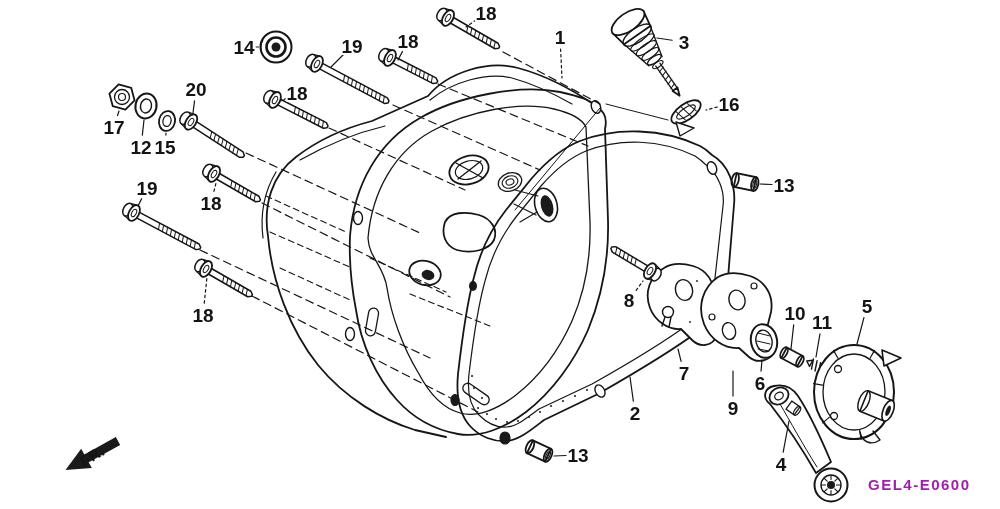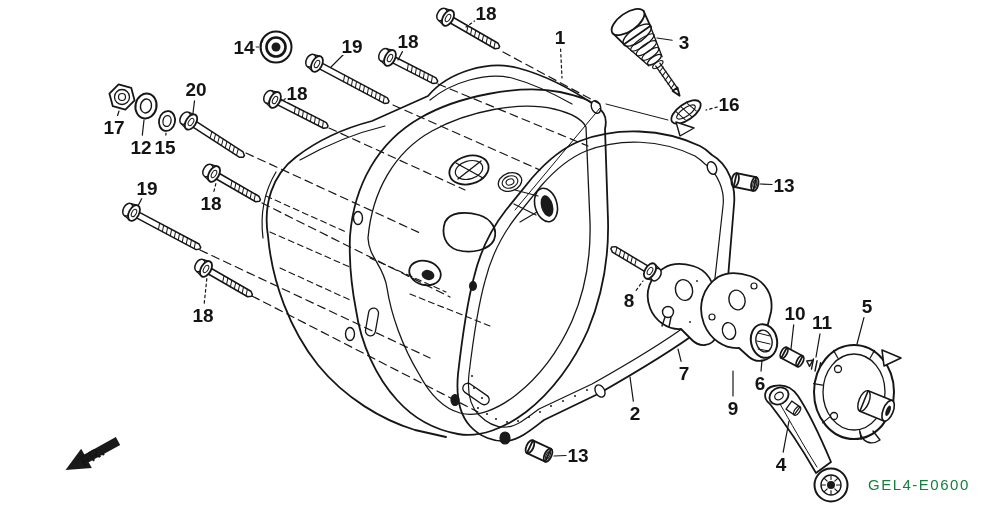--- a/index.html
+++ b/index.html
@@ -11,21 +11,21 @@
     font-family:"Liberation Sans", sans-serif;
     fill:#141414;
   }
   .part-num{
     font-size:19px;font-weight:bold;
     paint-order:stroke;stroke:#ffffff;stroke-width:4px;
   }
   .fr-text{font-size:15px;font-weight:bold;letter-spacing:.5px;}
   .code-text{
     position:absolute;left:868px;top:476px;
-    font-size:15px;font-weight:normal;letter-spacing:1.5px;color:#15803d;
+    font-size:15px;font-weight:bold;letter-spacing:1.5px;color:#a21caf;
     font-family:"Liberation Sans", sans-serif;
   }
 </style>
 </head>
 <body>
 
 <div class="stage">
   <svg id="art" width="1000" height="509" viewBox="0 0 1000 509">
     <g stroke="#161616" fill="none" stroke-width="1.8" stroke-linecap="round" stroke-linejoin="round">
 

